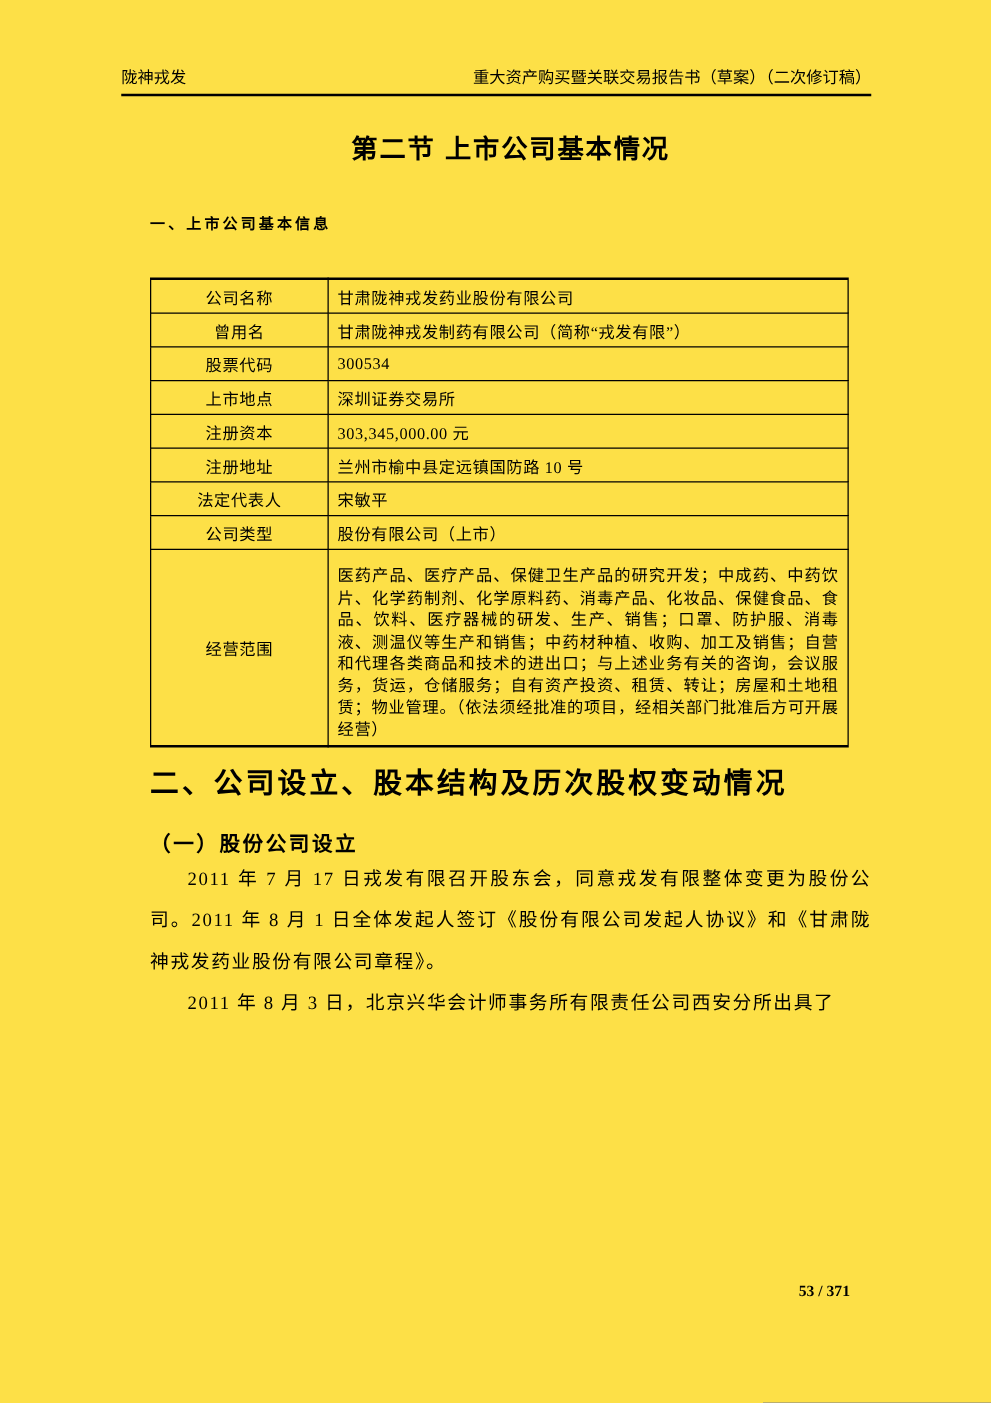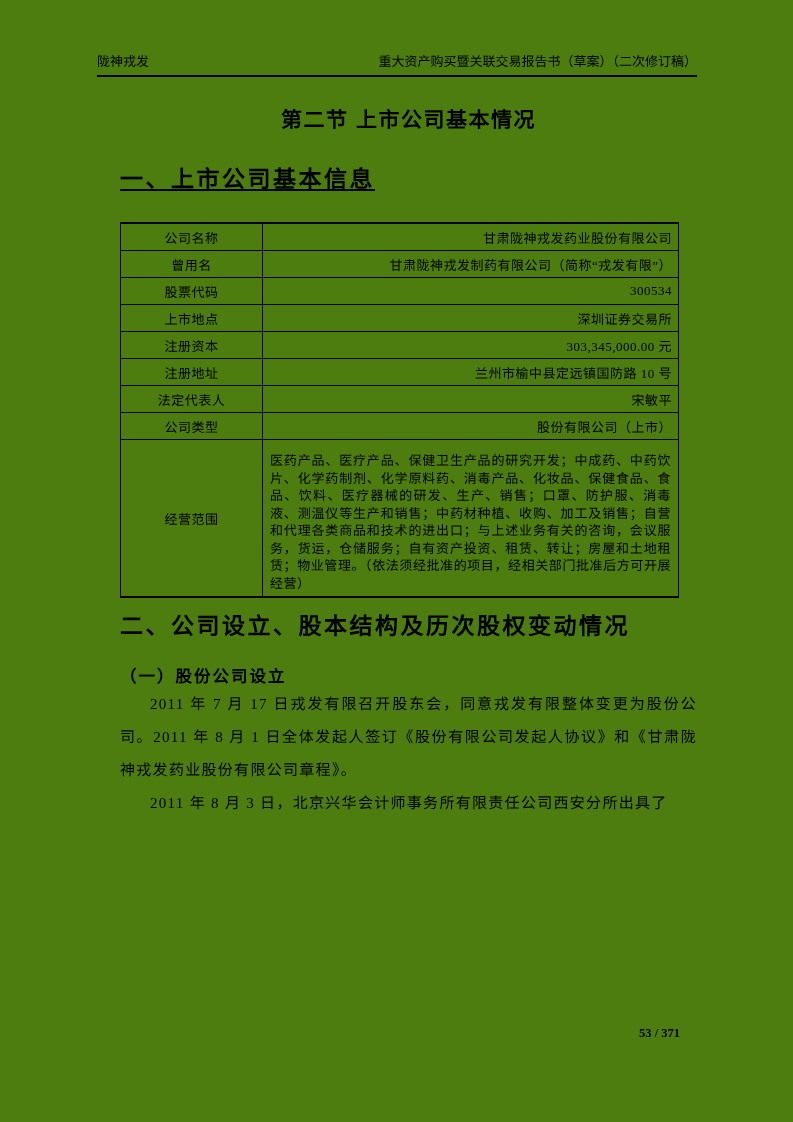--- a/index.html
+++ b/index.html
@@ -1,20 +1,20 @@
 <!DOCTYPE html>
 <html lang="zh-CN"><head>
 <meta charset="utf-8">
 <style>
   html,body { margin:0; padding:0; background:#888; }
   .page {
     position:relative;
     width:793px; height:1122px;
     margin:0 auto;
-    background:#4d7c0f;
+    background:#fde047;
     color:#000;
     font-family:"Liberation Serif","DejaVu Serif",serif;
     overflow:hidden;
   }
 
   
   .doc-header {
     position:absolute; left:97px; top:54px; width:600px;
     display:flex; justify-content:space-between; align-items:flex-end;
     font-size:13px; line-height:16px;
@@ -26,21 +26,21 @@
   .content { position:absolute; left:120px; top:104px; width:577px; }
 
   .chapter-title {
     margin:0; text-align:center;
     font-family:"Liberation Sans","DejaVu Sans",sans-serif;
     font-weight:bold; font-size:21px; line-height:32px; letter-spacing:1.5px;
   }
   .h-level1 {
     margin:31px 0 0 0;
     font-family:"Liberation Sans","DejaVu Sans",sans-serif;
-    font-weight:bold; font-size:23px; line-height:24px; letter-spacing:2.5px;text-decoration:underline;
+    font-weight:bold; font-size:12px; line-height:24px; letter-spacing:2.5px;
   }
   .h-level2 {
     margin:16px 0 0 0;
     font-family:"Liberation Sans","DejaVu Sans",sans-serif;
     font-weight:bold; font-size:23px; line-height:24px; letter-spacing:2.5px;
   }
   .h-level3 {
     margin:26px 0 0 0;
     font-family:"Liberation Sans","DejaVu Sans",sans-serif;
     font-weight:bold; font-size:16.5px; line-height:24px; letter-spacing:2px;
@@ -57,21 +57,21 @@
     font-size:13px;
   }
   table.info-table td {
     border:1px solid #000;
     height:24px;
     vertical-align:middle;
     letter-spacing:0.5px;
     overflow:hidden;
   }
   td.cell-label { text-align:center; }
-  td.cell-value { text-align:right; padding:0 6px 0 7px; }
+  td.cell-value { text-align:left; padding:0 6px 0 7px; }
   td.cell-value-long {
     text-align:justify;
     padding:12px 7px 4px 7px;
     font-size:13px; line-height:17.5px; letter-spacing:1px;
   }
 
   
   .body-para {
     margin:0; text-align:justify;
     font-size:15px; line-height:33px; letter-spacing:1.3px;

